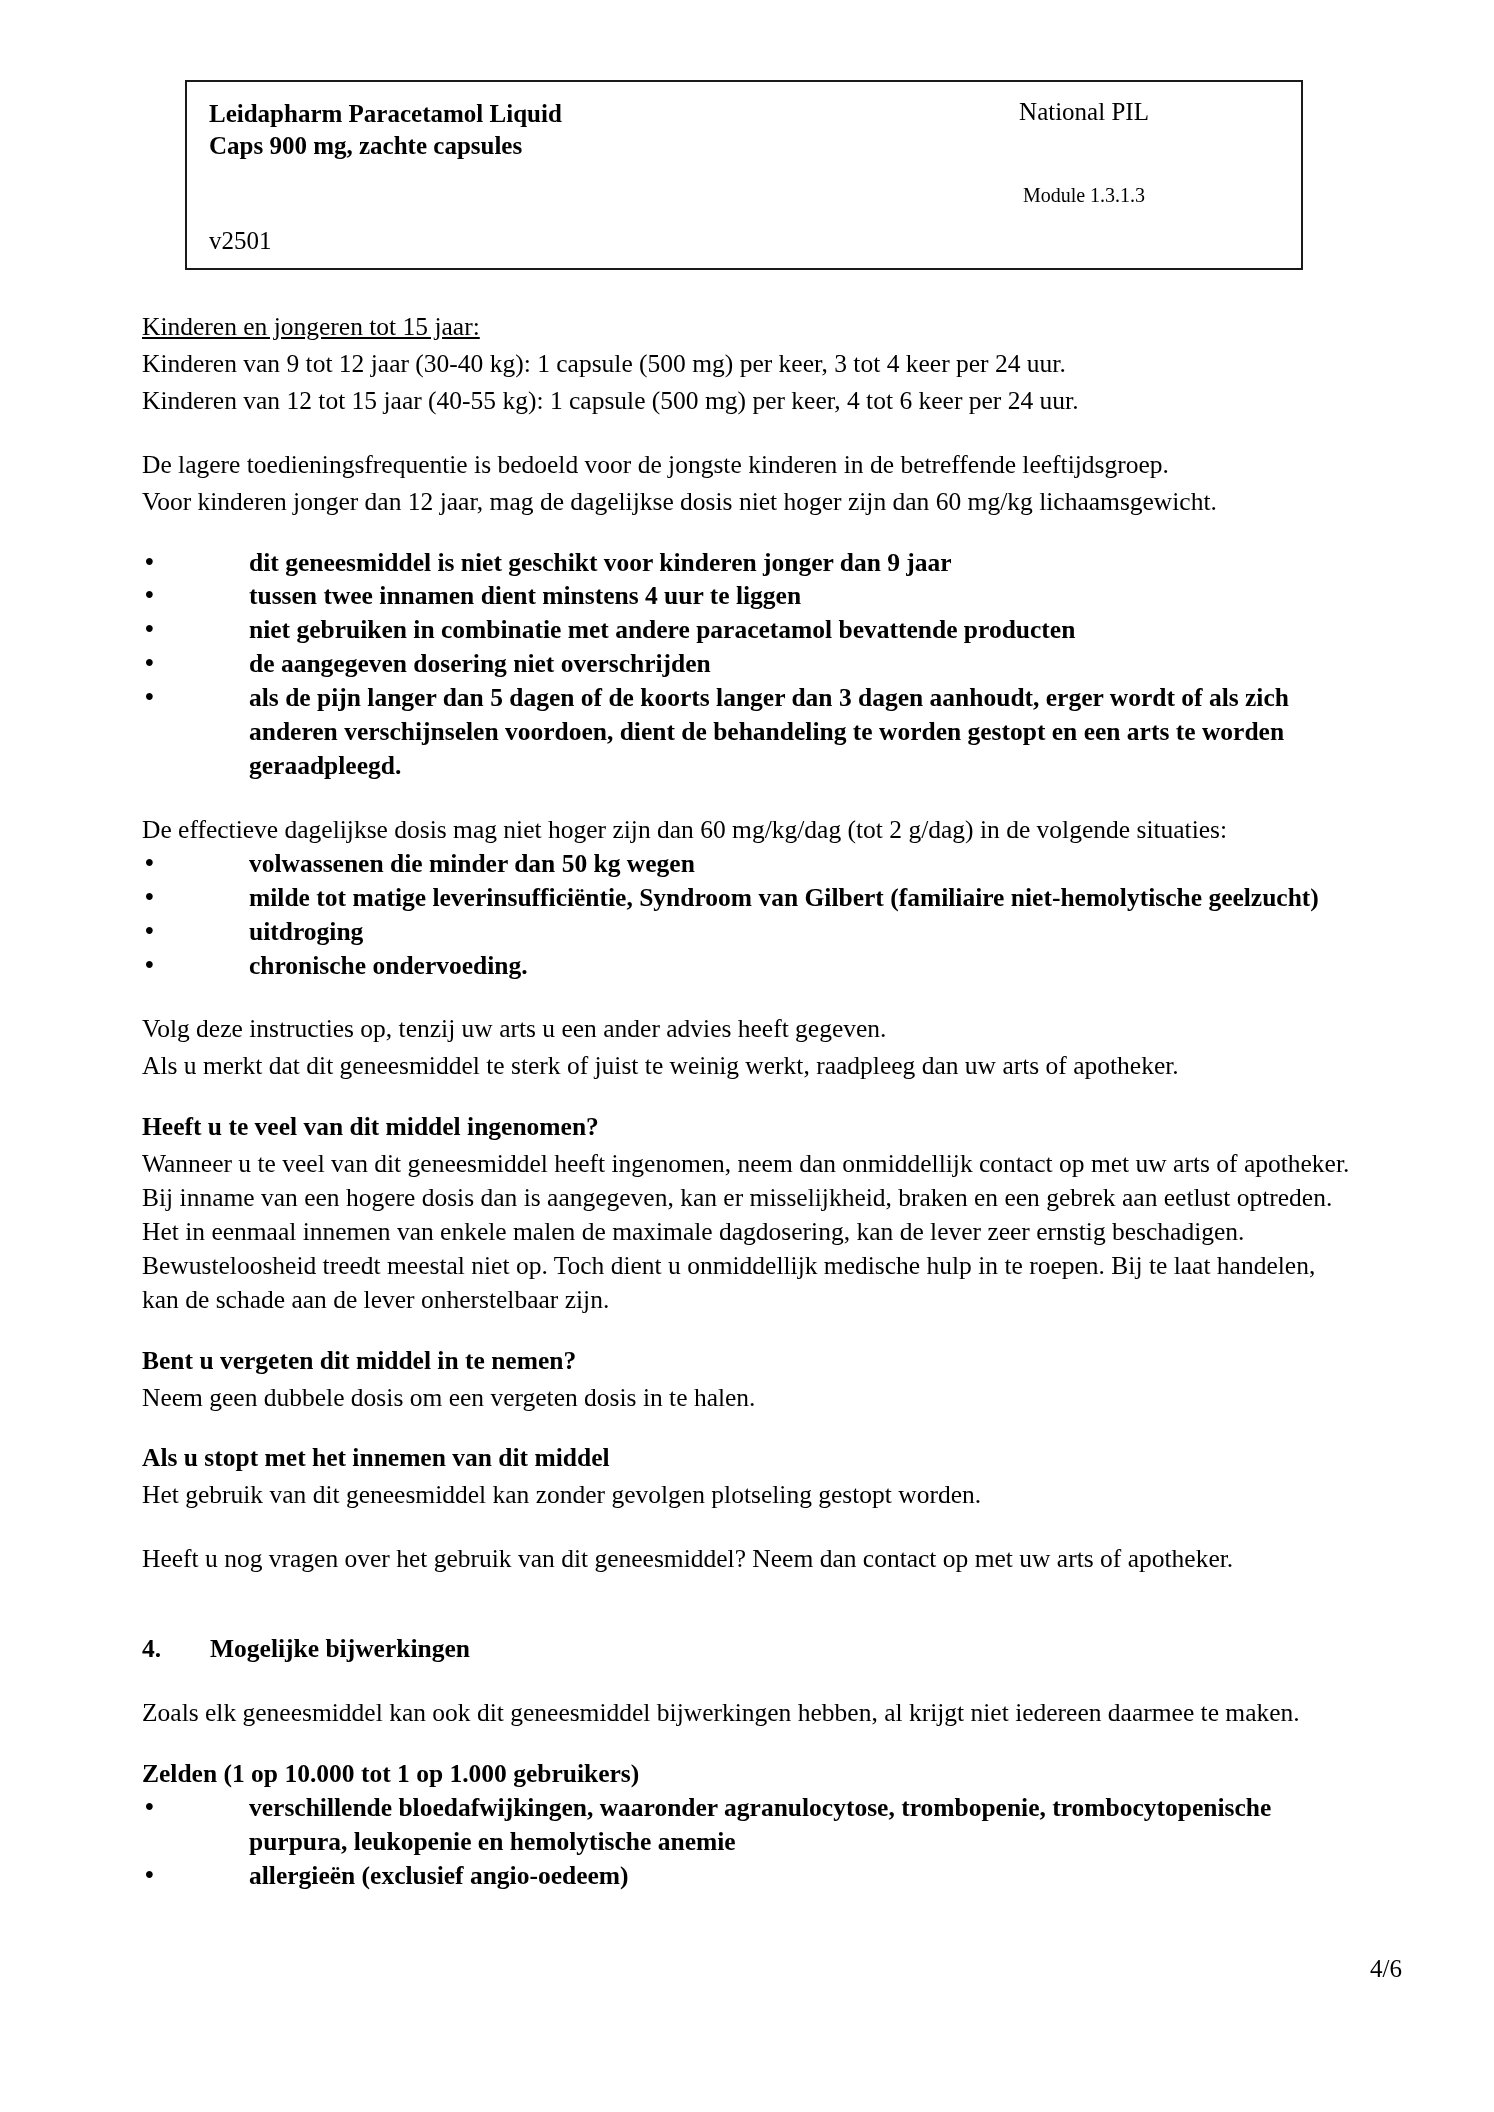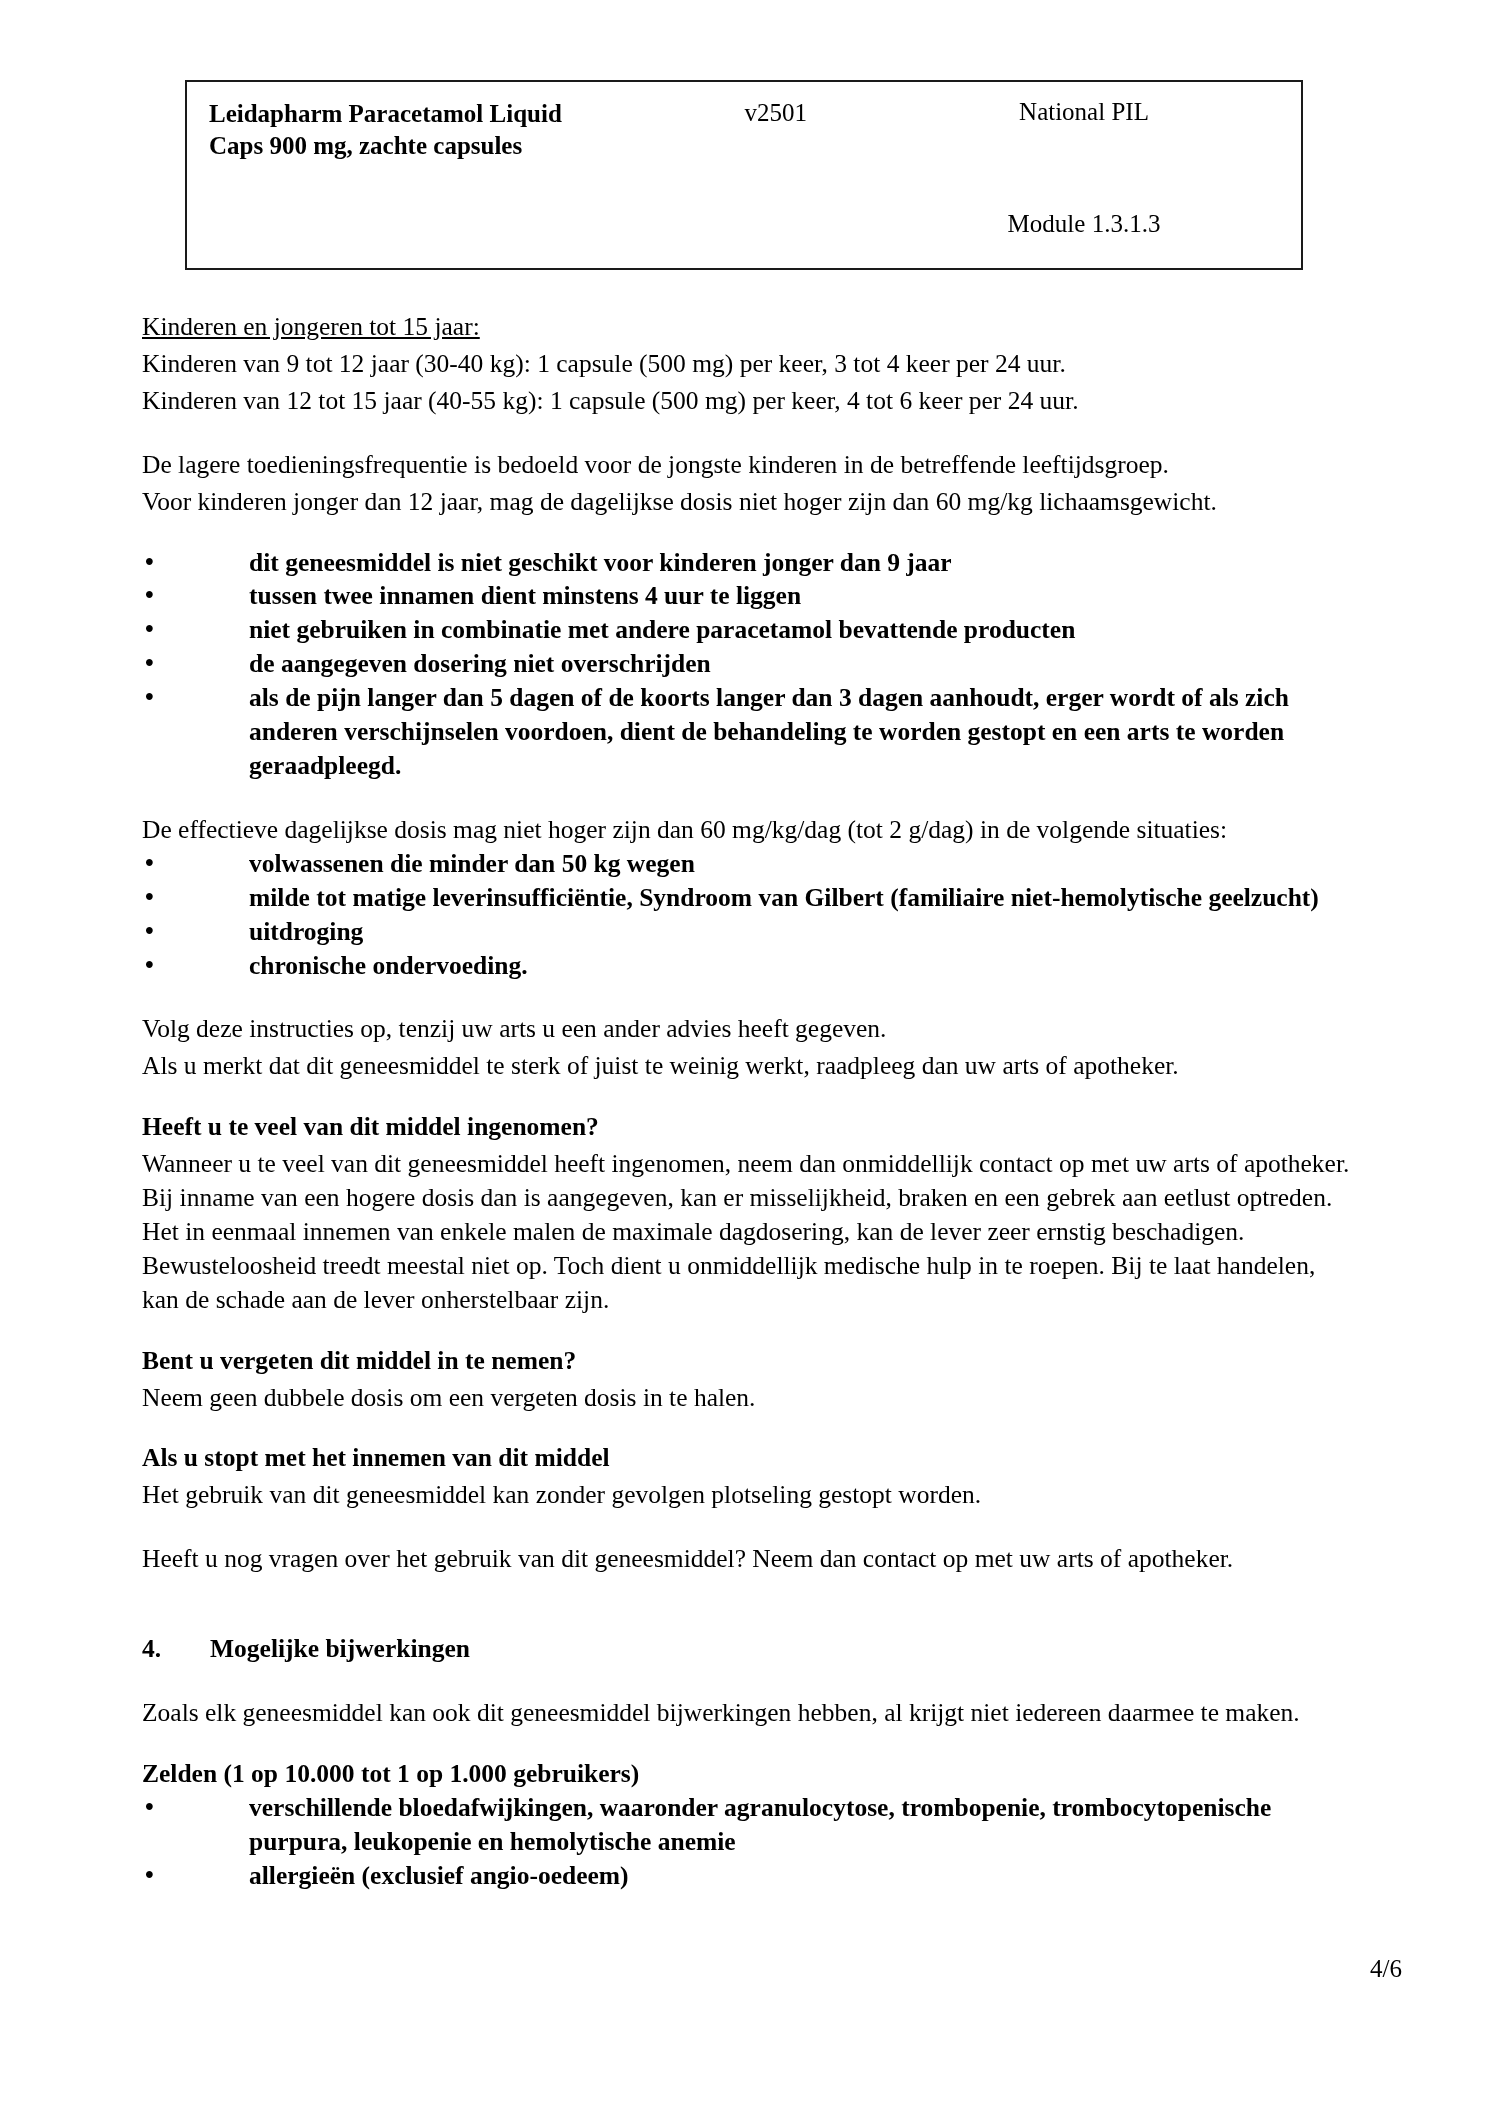--- a/index.html
+++ b/index.html
@@ -26,21 +26,21 @@
     border: 2px solid #1a1a1a;
     box-sizing: border-box;
     display: flex;
     min-height: 190px;
   }
   .header-left {
     flex: 0 0 620px;
     padding: 16px 0 10px 22px;
     box-sizing: border-box;
     display: flex;
-    flex-direction: row;
+    flex-direction: column;
     justify-content: space-between;
   }
   .header-right {
     flex: 1 1 auto;
     padding: 16px 0 10px 0;
     box-sizing: border-box;
     display: flex;
     flex-direction: column;
   }
   .product-title {
@@ -53,24 +53,24 @@
     font-size: 25px;
     line-height: 1.2;
     padding-bottom: 2px;
   }
   .doc-type {
     font-size: 25px;
     text-align: center;
     padding-left: 60px;
   }
   .doc-module {
-    font-size: 25px;
+    font-size: 20px;
     text-align: center;
     padding-left: 60px;
-    margin-top: 84px;
+    margin-top: 58px;
   }
 
   
   .body {
     position: absolute;
     left: 142px;
     top: 310px;
     width: 1208px;
   }
   p, .line, .bullet-text {

